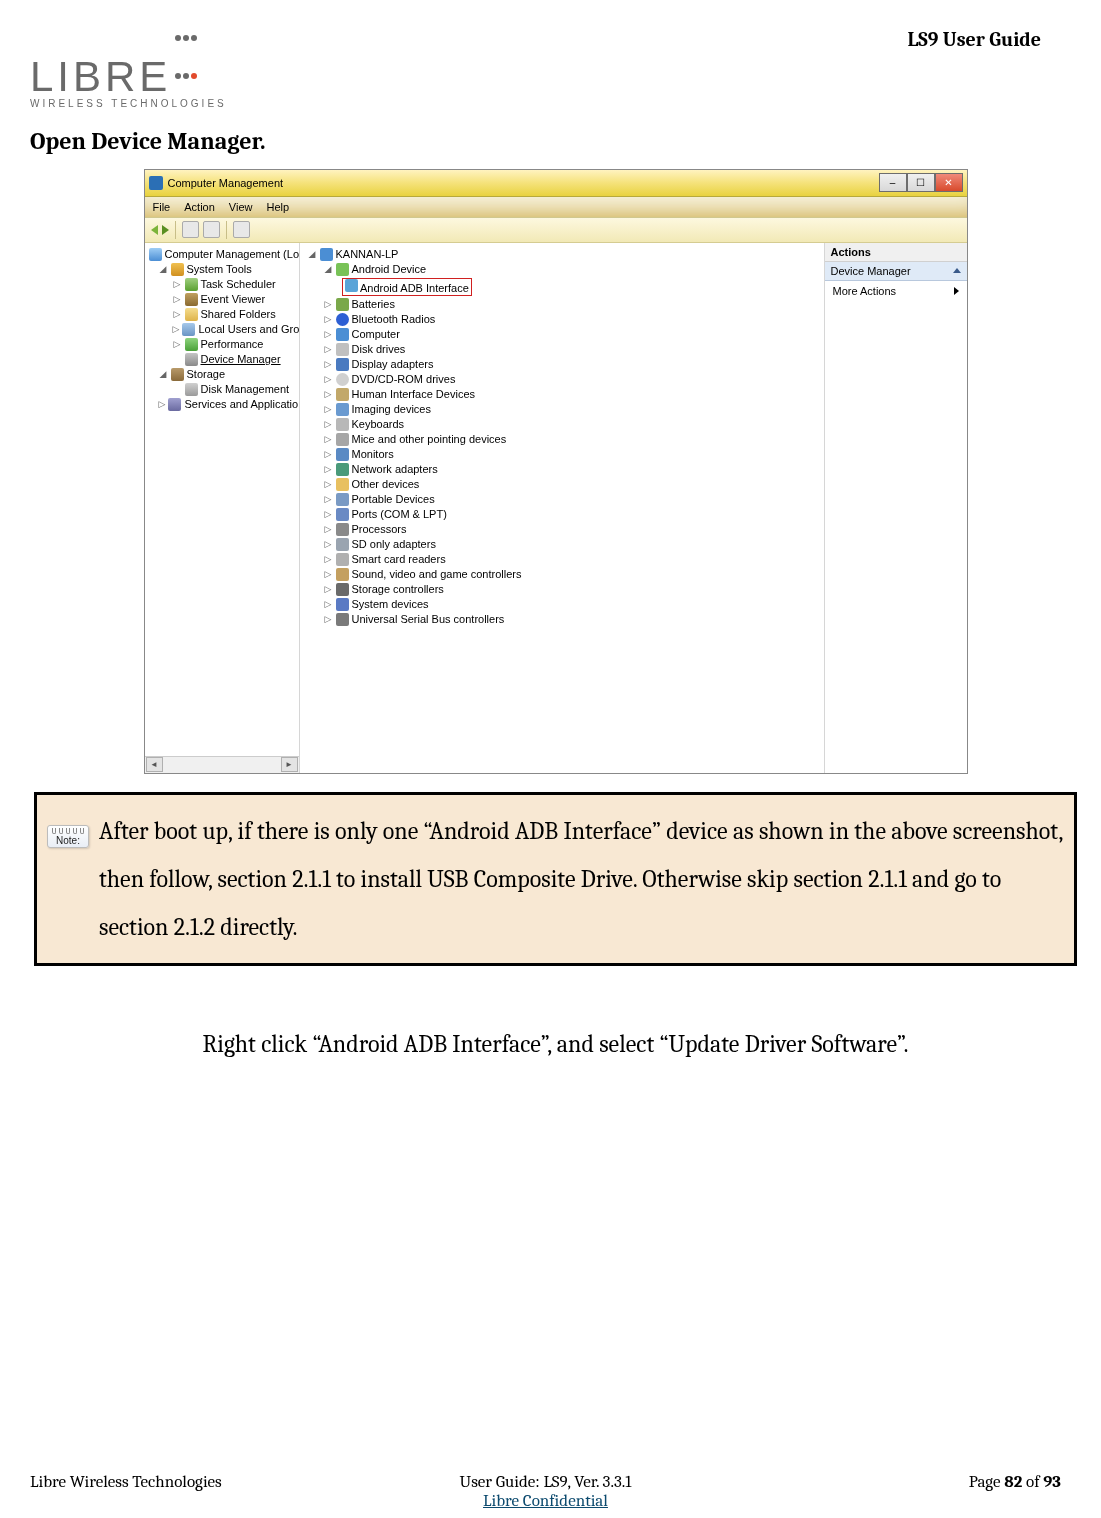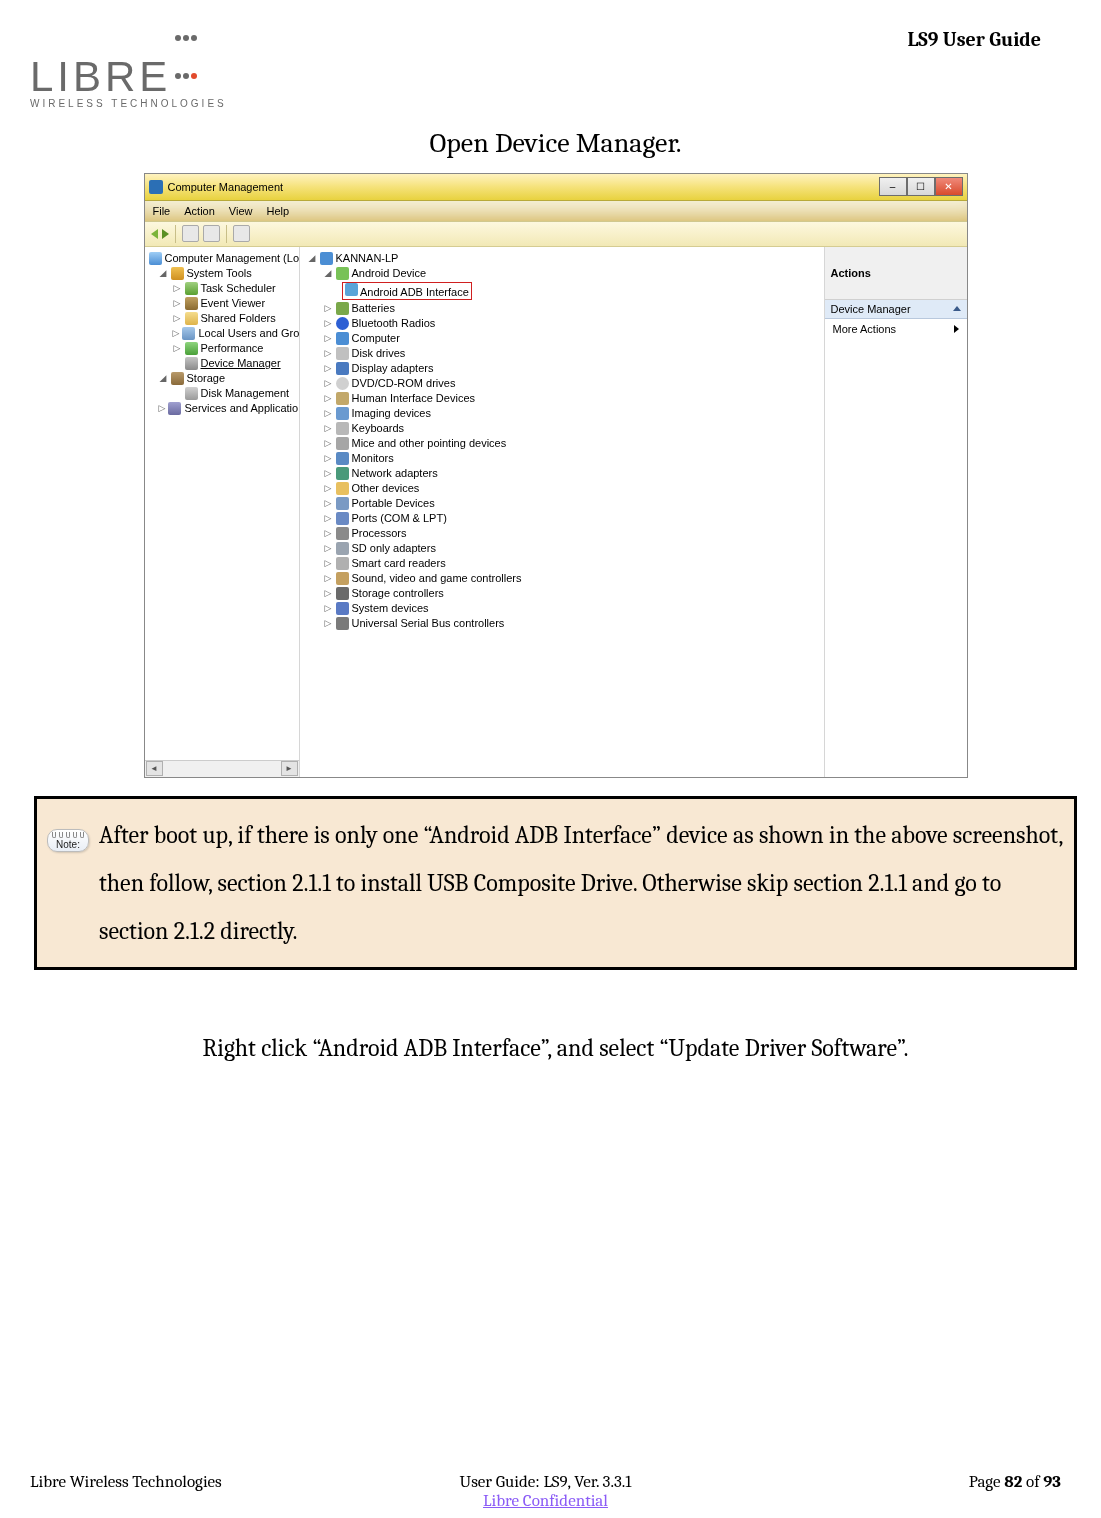--- a/index.html
+++ b/index.html
@@ -50,23 +50,22 @@
     margin-top: 2px;
   }
   .doc-title {
     font-family: Cambria, Georgia, serif;
     font-weight: bold;
     font-size: 20px;
     padding-top:8px;
     padding-right:40px;
   }
   .section-heading {
-    text-align: center;
-    font-weight: normal;
-    font-size: 28px;
+    font-weight: bold;
+    font-size: 24px;
     margin: 18px 0 14px 0;
   }
   
   .shot {
     width: 822px;
     margin: 0 auto 18px auto;
     border: 1px solid #888;
     background:#14532d;
     font-family: "Segoe UI", Tahoma, sans-serif;
     font-size: 11px;
@@ -143,42 +142,42 @@
   .ico.sys{background:#5a7ac4;}
   .ico.usb{background:#7a7a7a;}
   .highlight-red{border:1.5px solid #d02020;padding:0 2px 1px 2px;margin-left:-2px;}
   .left-tree{padding:4px 0 0 2px;}
   .indent1{padding-left:12px;}
   .indent2{padding-left:26px;}
   .mid-tree{padding:4px 0 0 2px;}
   .mi1{padding-left:6px;}
   .mi2{padding-left:22px;}
   .mi3{padding-left:42px;}
-  .actions-head{background:#f0f0f0;border-bottom:1px solid #d0d0d0;padding:20px 6px;font-weight:bold;}
+  .actions-head{background:#f0f0f0;border-bottom:1px solid #d0d0d0;padding:3px 6px;font-weight:bold;}
   .actions-sub{background:#dfeaf7;border-bottom:1px solid #b8c8dd;padding:3px 6px;display:flex;justify-content:space-between;align-items:center;}
   .actions-item{padding:4px 8px;display:flex;justify-content:space-between;align-items:center;}
   .small-arrow{width:0;height:0;border-top:4px solid transparent;border-bottom:4px solid transparent;border-left:5px solid #000;}
   .small-up{width:0;height:0;border-left:4px solid transparent;border-right:4px solid transparent;border-bottom:5px solid #3a5a8a;}
   .hscroll{height:16px;background:#f0f0f0;border-top:1px solid #ccc;position:absolute;bottom:0;left:0;right:0;display:flex;align-items:center;justify-content:space-between;padding:0 1px;}
   .hs-btn{width:15px;height:13px;background:#e4e4e4;border:1px solid #b0b0b0;display:flex;align-items:center;justify-content:center;font-size:8px;color:#555;}
   
   .note-box{
     border:3px solid #000;
     background:#f8e8d3;
     display:flex;
     align-items:flex-start;
     padding:12px 10px 12px 6px;
     margin: 0 4px;
   }
   .note-icon {
     width:50px;flex-shrink:0;margin-top:18px;margin-right:6px;
     text-align:center;
   }
   .note-icon-box{
-    display:inline-block;border:1px solid #bcbcbc;border-radius:10px;
+    display:inline-block;border:1px solid #bcbcbc;border-radius:3px;
     background:linear-gradient(#fff,#e9eef5);
     padding:2px 4px 1px 4px;font-size:10px;font-family:Arial,sans-serif;color:#222;
     box-shadow:1px 1px 2px rgba(0,0,0,0.15);
     position:relative;
   }
   .spiral{display:flex;justify-content:center;gap:3px;margin-bottom:1px;}
   .sp{width:2px;height:5px;border:1px solid #888;border-top:none;border-radius:0 0 2px 2px;}
   .note-text{
     font-size:24px;
     line-height:2.0;
@@ -193,21 +192,21 @@
   }
   .footer{
     position:absolute;
     bottom:8px;
     left:30px;right:40px;
     font-size:17px;
   }
   .footer-row{display:flex;justify-content:space-between;align-items:baseline;}
   .footer-center{position:absolute;left:0;right:0;text-align:center;}
   .footer-conf{text-align:center;margin-top:0;}
-  .link{color:#8b5cf6;}
+  .link{color:#0c4a6e;}
 </style>
 </head>
 <body>
 
 <div class="page">
 
   <div class="header-row">
     <div class="logo">
       <div class="logo-main">
         <span>LIBRE</span><span class="logo-dots"><span class="dot g"></span><span class="dot g"></span><span class="dot g"></span><br><span class="dot g"></span><span class="dot g"></span><span class="dot r"></span></span>

